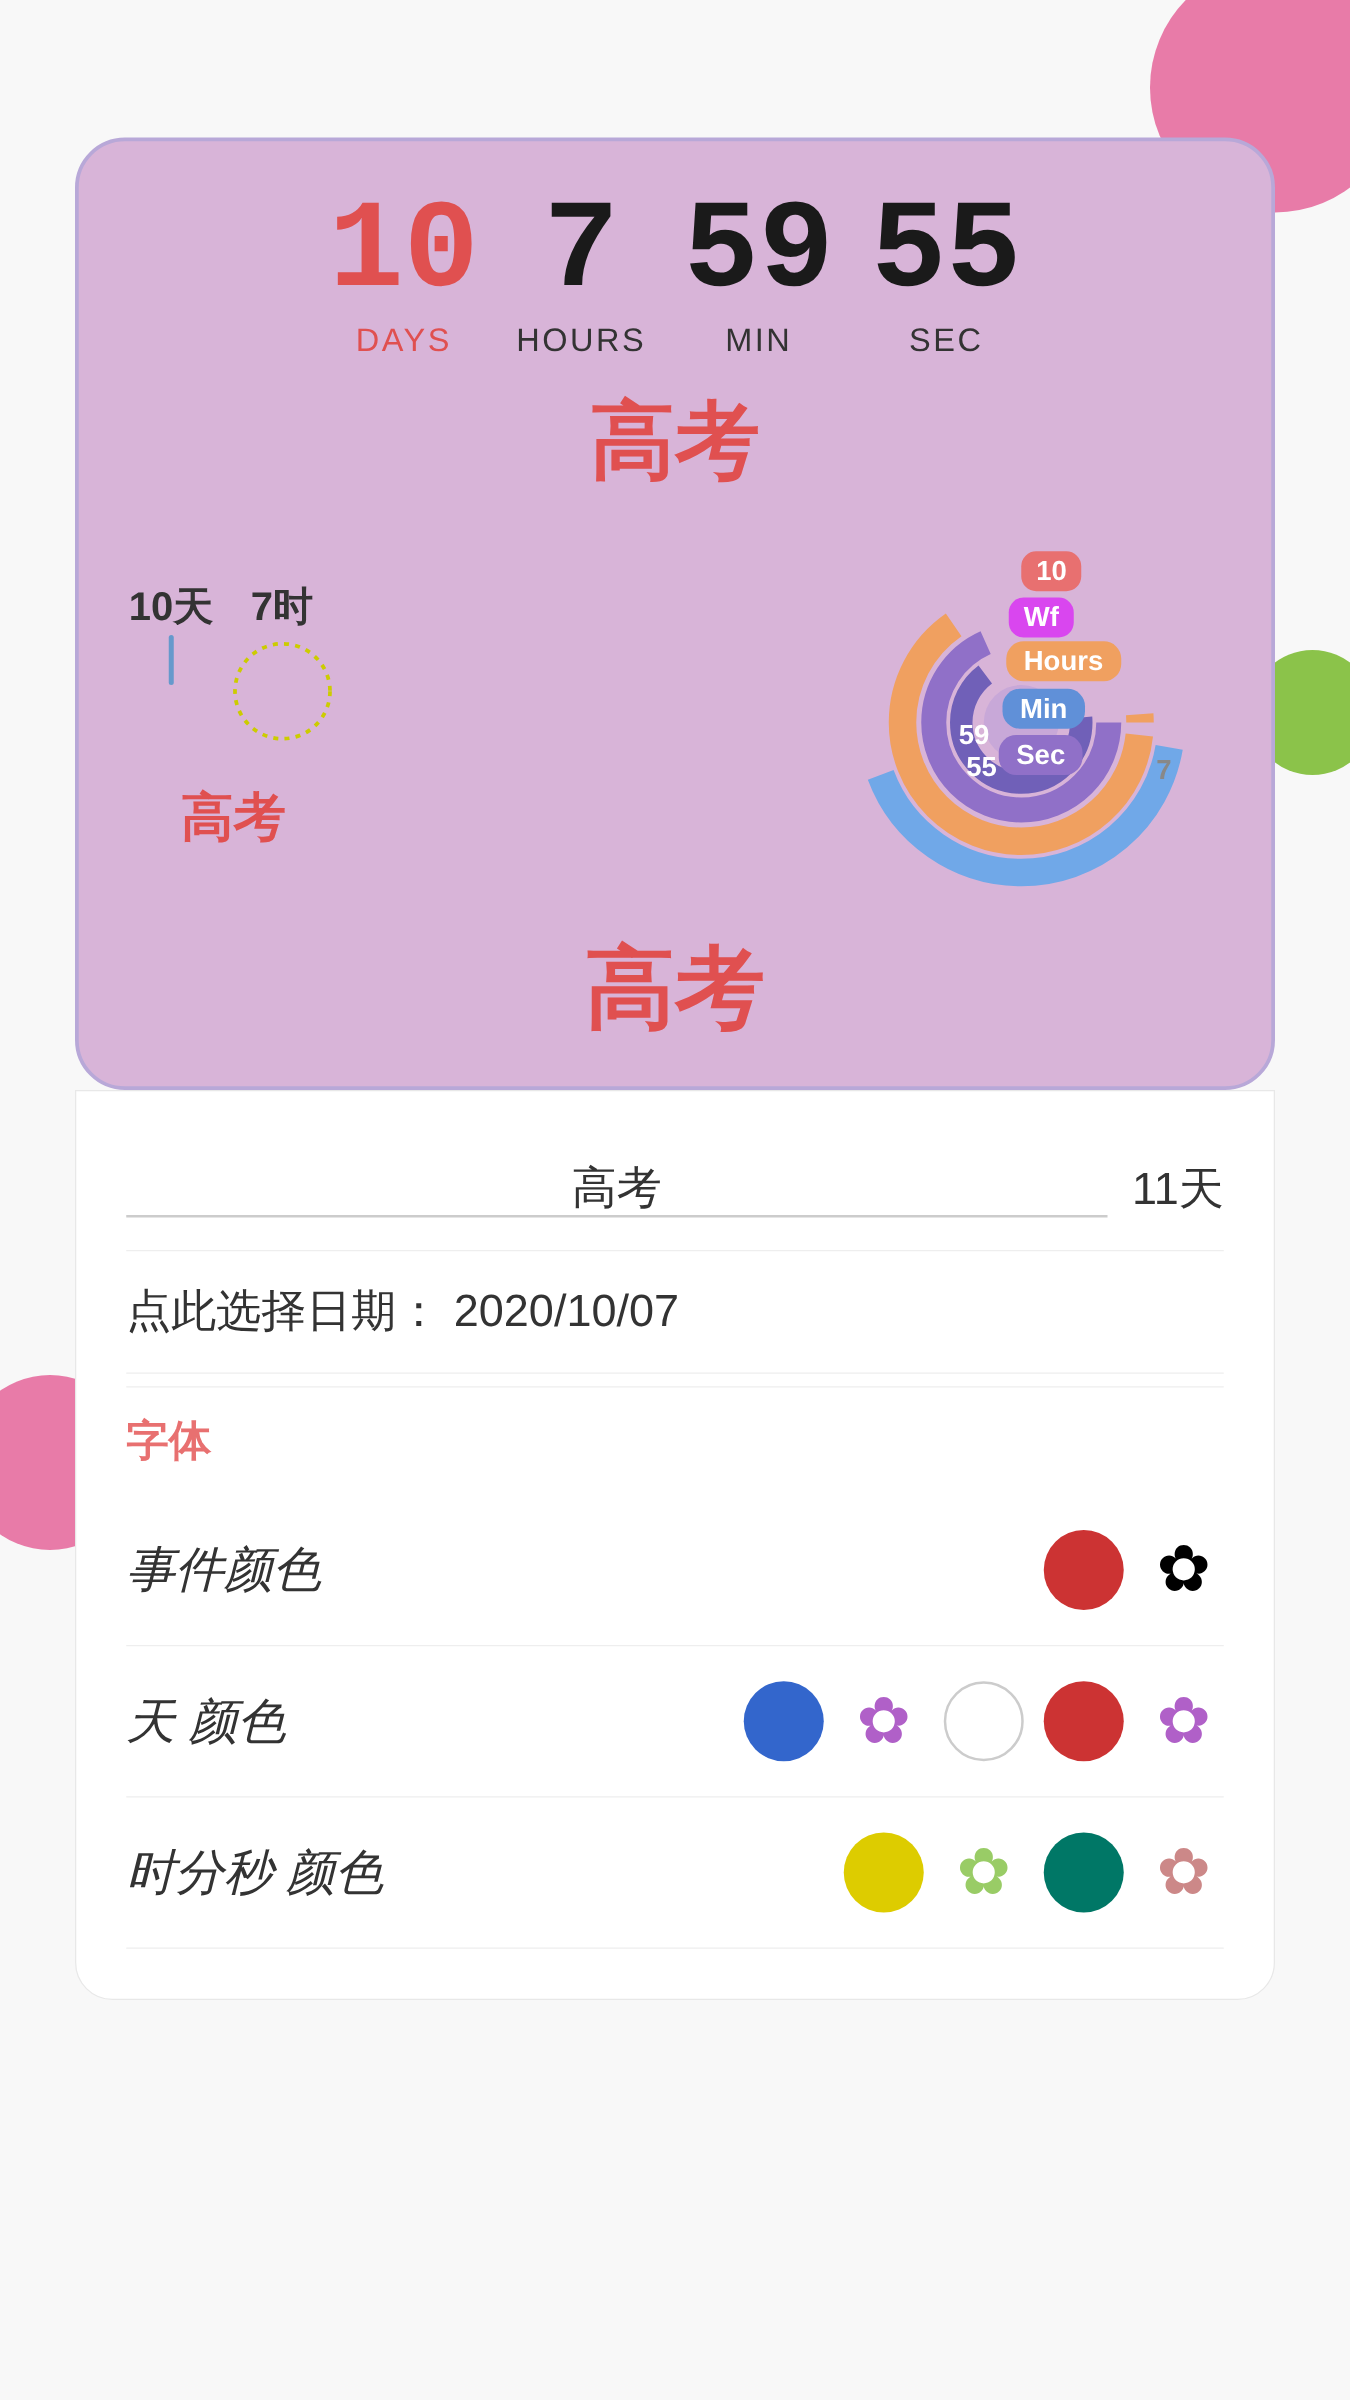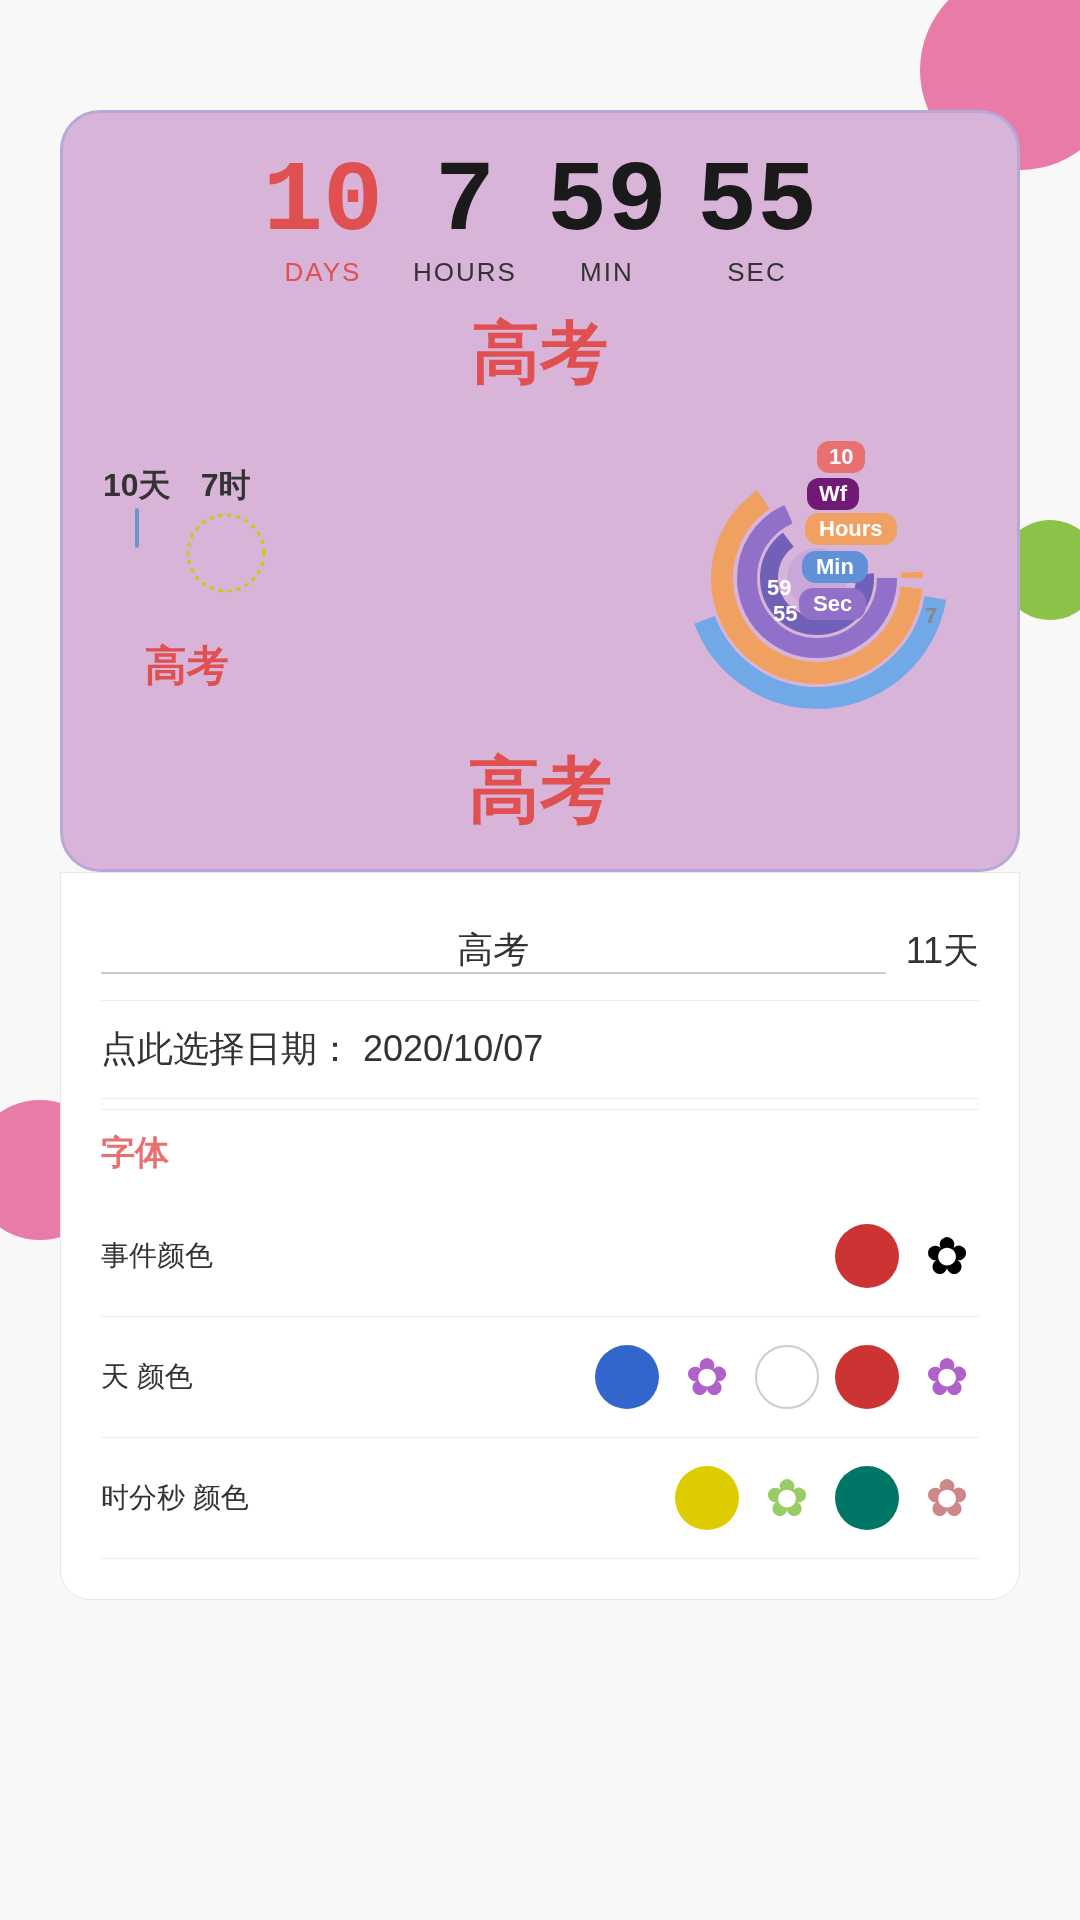--- a/index.html
+++ b/index.html
@@ -141,21 +141,20 @@
 
     
     .left-widget {
       display: flex;
       flex-direction: column;
       gap: 10px;
     }
     .gauge-row {
       display: flex;
       gap: 10px;
-      margin-top: 12px;
     }
     .gauge-item {
       display: flex;
       flex-direction: column;
       align-items: center;
     }
     .event-title-small {
       font-size: 42px;
       font-weight: 700;
       color: #e05050;
@@ -245,23 +244,24 @@
     }
 
     
     .color-row {
       display: flex;
       align-items: center;
       padding: 28px 0;
       border-bottom: 1px solid #eee;
     }
     .color-label {
-      font-size: 28px;
+      font-size: 39px;
       color: #333;
       flex: 1;
+      font-style: italic;
     }
     .color-circle {
       width: 64px;
       height: 64px;
       border-radius: 50%;
       margin-left: 16px;
       flex-shrink: 0;
       cursor: pointer;
     }
     .color-flower {
@@ -368,21 +368,21 @@
 
         <text x="110" y="172" font-size="22" fill="white" font-weight="600">59</text>
 
         <text x="116" y="198" font-size="22" fill="white" font-weight="600">55</text>
 
         <text x="268" y="200" font-size="22" fill="#888" font-weight="600">7</text>
       </svg>
 
       
       <div style="position:absolute;top:18px;left:160px;background:#e87070;color:white;border-radius:12px;padding:3px 12px;font-size:22px;font-weight:600;">10</div>
-      <div style="position:absolute;top:55px;left:150px;background:#701a75;color:white;border-radius:12px;padding:3px 12px;font-size:22px;font-weight:600;">Wf</div>
+      <div style="position:absolute;top:55px;left:150px;background:#d946ef;color:white;border-radius:12px;padding:3px 12px;font-size:22px;font-weight:600;">Wf</div>
       <div style="position:absolute;top:90px;left:148px;background:#f0a060;color:white;border-radius:14px;padding:3px 14px;font-size:22px;font-weight:600;">Hours</div>
       <div style="position:absolute;top:128px;left:145px;background:#6090d8;color:white;border-radius:14px;padding:3px 14px;font-size:22px;font-weight:600;">Min</div>
       <div style="position:absolute;top:165px;left:142px;background:#9070c8;color:white;border-radius:14px;padding:3px 14px;font-size:22px;font-weight:600;">Sec</div>
     </div>
   </div>
 
   <div class="event-title-bottom">高考</div>
 
 </div>
 

